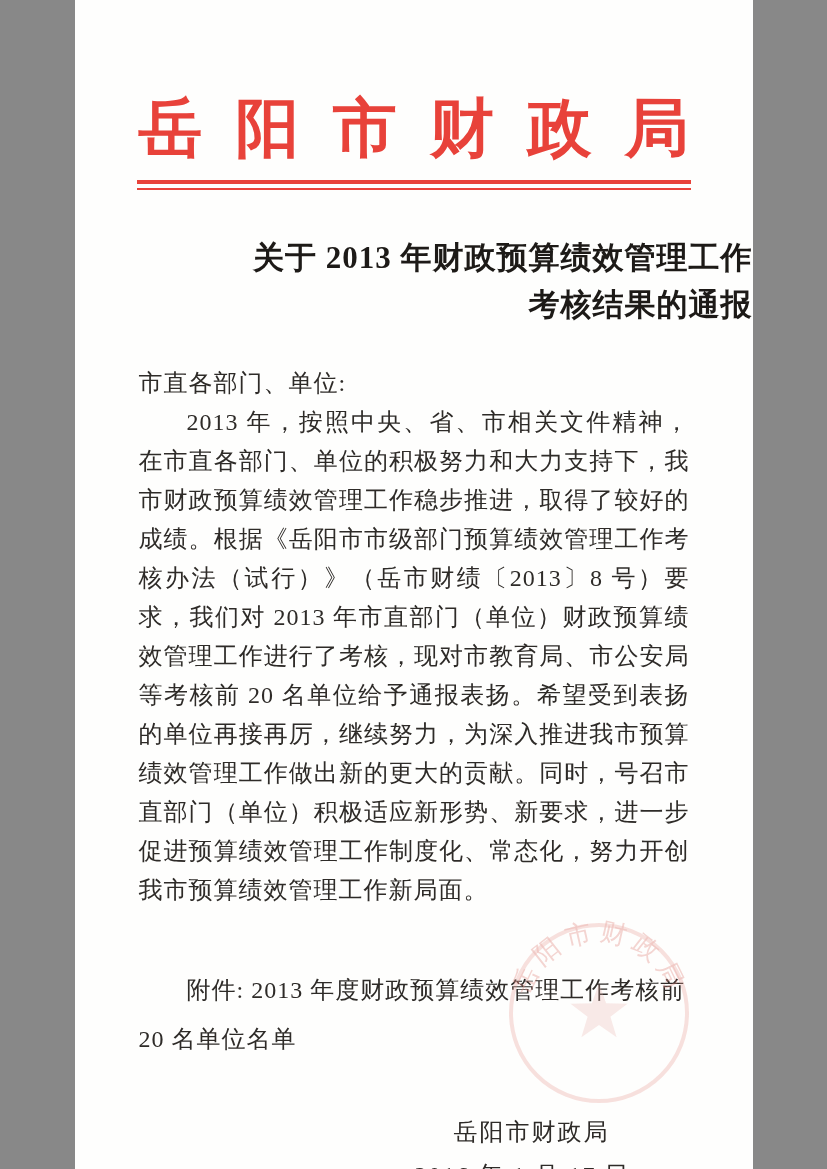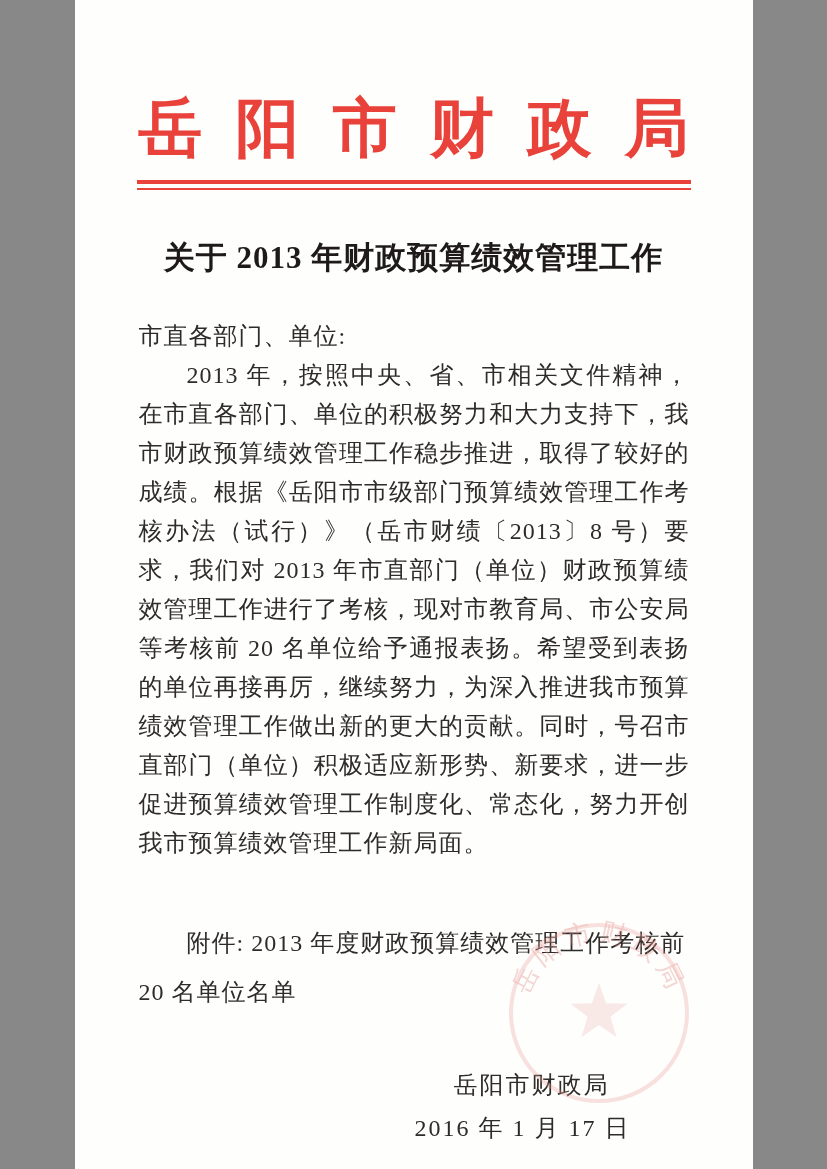--- a/index.html
+++ b/index.html
@@ -34,21 +34,21 @@
     margin:16px 62px 0 62px;
   }
   .red-separator .line-thick{
     height:4px;background:var(--line-red);
   }
   .red-separator .line-thin{
     height:2px;background:var(--line-red);margin-top:4px;
   }
   .doc-title{
     margin-top:44px;
-    text-align:center;
+    text-align:right;
     font-size:31px;
     font-weight:bold;
     line-height:47px;
     color:#1d1a17;
     letter-spacing:1px;
   }
   .doc-body{
     margin:36px 63px 0 64px;
     font-size:24px;
     line-height:39px;
@@ -93,20 +93,21 @@
 
   <div class="letterhead">岳阳市财政局</div>
 
   <div class="red-separator">
     <div class="line-thick"></div>
     <div class="line-thin"></div>
   </div>
 
   <div class="doc-title">
     <div>关于 2013 年财政预算绩效管理工作</div>
+    <div>考核结果的通报</div>
   </div>
 
   <div class="doc-body">
     <div class="salutation">市直各部门、单位:</div>
     <p class="para">2013 年，按照中央、省、市相关文件精神，在市直各部门、单位的积极努力和大力支持下，我市财政预算绩效管理工作稳步推进，取得了较好的成绩。根据《岳阳市市级部门预算绩效管理工作考核办法（试行）》（岳市财绩〔2013〕8 号）要求，我们对 2013 年市直部门（单位）财政预算绩效管理工作进行了考核，现对市教育局、市公安局等考核前 20 名单位给予通报表扬。希望受到表扬的单位再接再厉，继续努力，为深入推进我市预算绩效管理工作做出新的更大的贡献。同时，号召市直部门（单位）积极适应新形势、新要求，进一步促进预算绩效管理工作制度化、常态化，努力开创我市预算绩效管理工作新局面。</p>
   </div>
 
   <div class="attachment-line">附件: 2013 年度财政预算绩效管理工作考核前 20 名单位名单</div>
 
   <div class="sign-block">

